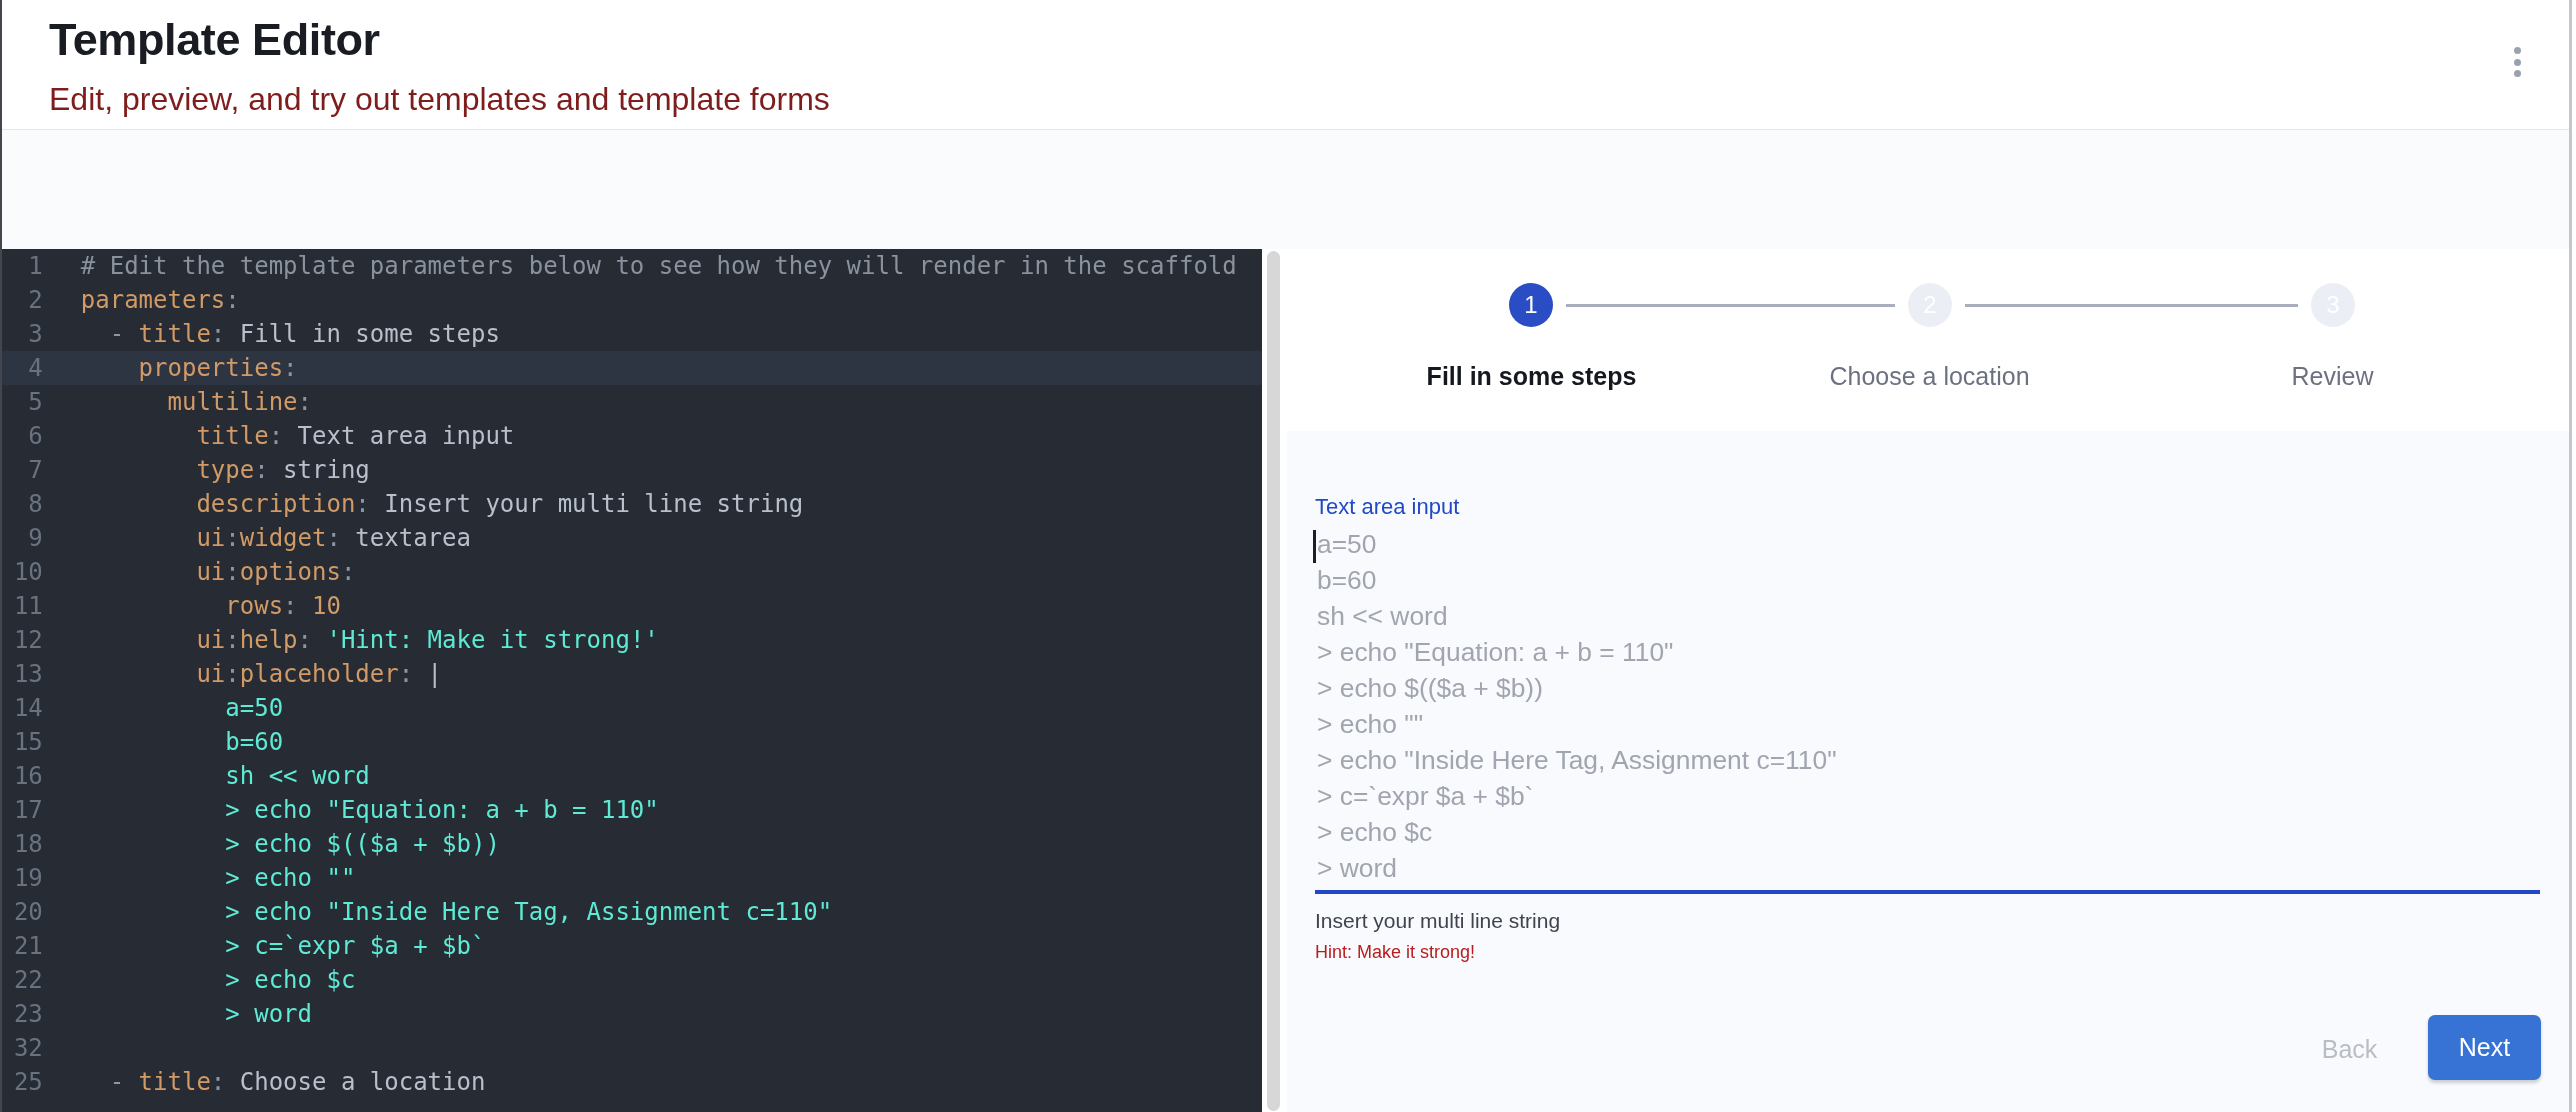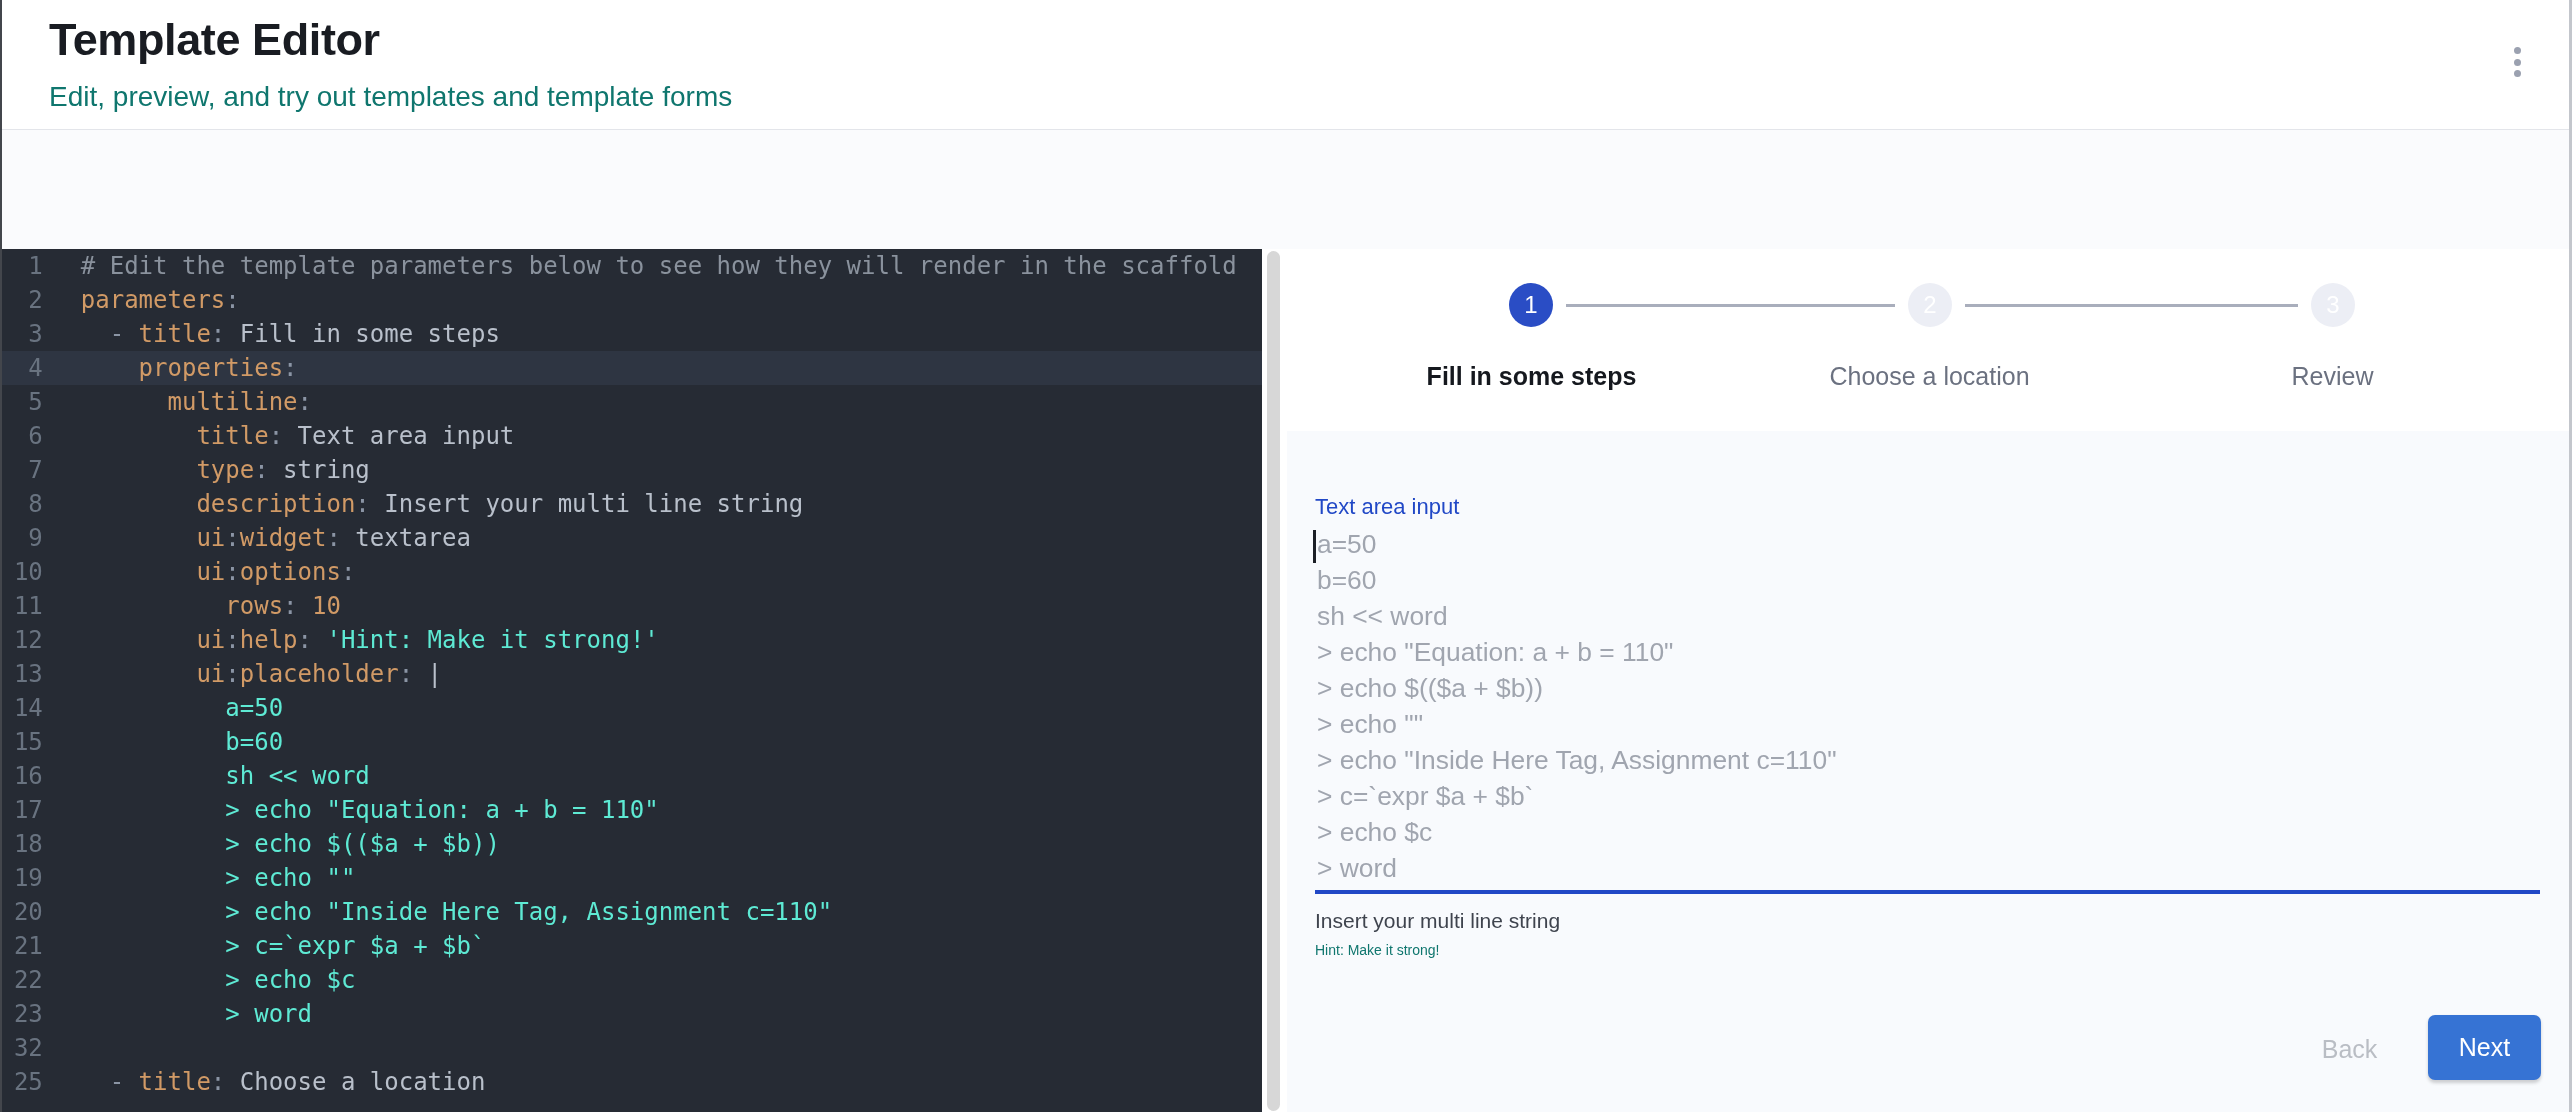--- a/index.html
+++ b/index.html
@@ -6,21 +6,21 @@
   #app{position:relative;width:2576px;height:1113px;background:#ffffff;overflow:hidden;
        font-family:"Liberation Sans",sans-serif;}
   .abs{position:absolute;}
 
   
   #edge-left{left:0;top:0;width:1.8px;height:1113px;background:#43464c;}
   #edge-right{left:2569px;top:0;width:2.6px;height:1113px;background:#c3c6cc;}
 
   
   #page-title{left:49px;top:14px;font-size:45px;font-weight:700;color:#191c22;letter-spacing:-0.4px;}
-  #page-subtitle{left:49px;top:81px;font-size:28px;color:#0f766e;}
+  #page-subtitle{left:49px;top:81px;font-size:32px;color:#7f1d1d;}
   #kebab{left:2500px;top:39px;width:35px;height:46px;display:flex;flex-direction:column;
          align-items:center;justify-content:center;gap:4.4px;cursor:pointer;background:none;border:none;}
   #kebab .dot{width:7px;height:7px;border-radius:50%;background:#9ba1b0;}
   #header-divider{left:1.8px;top:129px;width:2567px;height:1.8px;background:#e3e5ea;}
 
   
   #load-row{left:1.8px;top:130px;width:2567px;height:119px;background:#fafbfd;}
   #load-box{left:17px;top:148px;width:2453px;height:74px;background:#ffffff;
             border:1.8px solid #c6c9d0;border-radius:10.6px;box-sizing:border-box;
             display:flex;align-items:center;cursor:text;}
@@ -58,21 +58,21 @@
   .step-label{width:441px;text-align:center;font-size:25px;}
   .step-label.active{color:#15181e;font-weight:700;}
   .step-label.inactive{color:#6b7180;font-weight:400;}
 
   #form-panel{left:0;top:182px;width:1282px;height:681px;background:#f8fafd;}
   #field-label{left:28px;top:63px;font-size:22px;color:#2148c6;}
   #caret{left:26.4px;top:99px;width:2.6px;height:33px;background:#1c1f26;}
   #textarea-placeholder{left:30px;top:95px;font-size:26.4px;line-height:36px;color:#a0a5af;white-space:pre;}
   #field-underline{left:28px;top:459px;width:1225px;height:4.4px;background:#2148c6;}
   #helper-description{left:28px;top:478px;font-size:21px;color:#3f444e;}
-  #helper-hint{left:28px;top:511px;font-size:14px;color:#0f766e;}
+  #helper-hint{left:28px;top:511px;font-size:18px;color:#b91c1c;}
 
   #back-btn{left:1005px;top:592px;width:115px;height:53px;background:none;border:none;
             font-size:25px;font-weight:500;color:#b9bdc4;font-family:"Liberation Sans",sans-serif;cursor:default;}
   #next-btn{left:1141px;top:584px;width:113px;height:65px;background:#3673d4;border:none;border-radius:7px;
             font-size:25px;font-weight:500;color:#ffffff;font-family:"Liberation Sans",sans-serif;cursor:pointer;
             box-shadow:0 2.6px 3.5px rgba(0,0,0,0.18);}
 </style>
 </head>
 <body>
 

